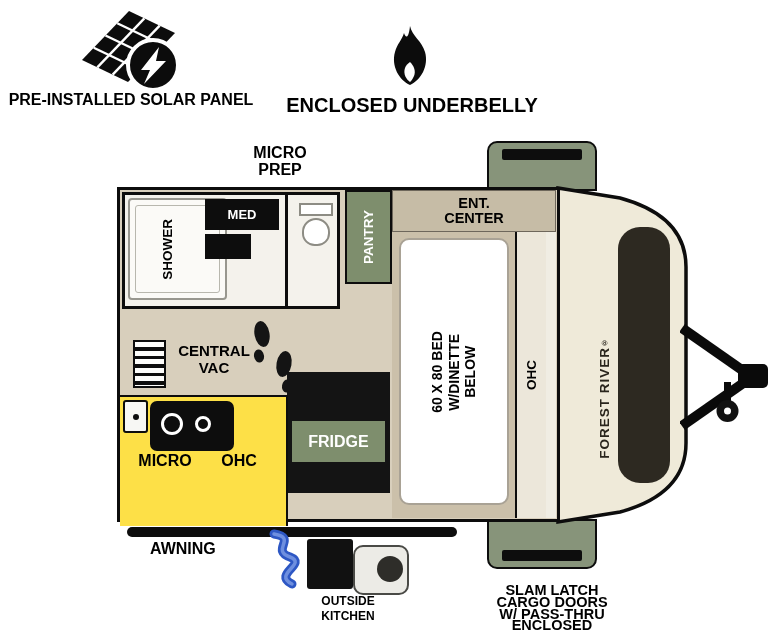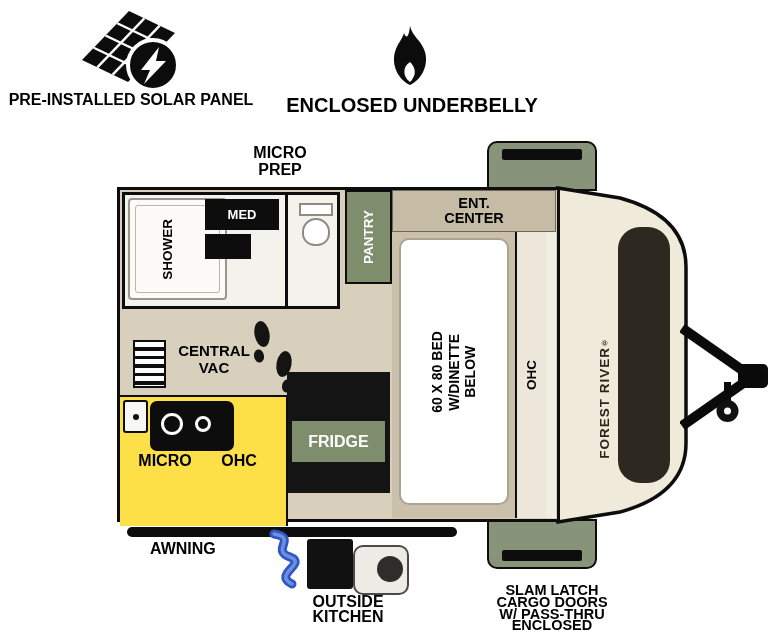--- a/index.html
+++ b/index.html
@@ -74,21 +74,21 @@
   .micro-label { left:8px; top:55px; width:74px; font-size:16px; text-align:center; }
   .ohc-kitchen-label { left:92px; top:55px; width:54px; font-size:16px; text-align:center; }
 
   
   .awning-bar { left:127px; top:527px; width:330px; height:10px; background:#0d0d0d; border-radius:5px; }
   .awning-label { left:150px; top:540px; width:104px; font-size:16px; }
   .hose { left:262px; top:528px; width:52px; height:68px; }
   .ok-box { left:307px; top:539px; width:46px; height:50px; background:#111; border-radius:3px; }
   .ok-tank { left:353px; top:545px; width:56px; height:50px; background:#ecebe6; border:2.5px solid #4a4a46; border-radius:10px; box-sizing:border-box; }
   .tank-burner { right:4px; top:9px; width:26px; height:26px; background:#2e2d29; border-radius:50%; }
-  .outside-kitchen-text { left:292px; top:594px; width:112px; font-size:16px; line-height:15px; }
+  .outside-kitchen-text { left:292px; top:594px; width:112px; font-size:12px; line-height:15px; }
   .cargo-text { left:452px; top:585px; width:200px; font-size:14.5px; line-height:11.8px; }
 </style>
 </head>
 <body>
 
 <div id="stage">
 
   <svg class="abs solar-icon" viewBox="0 0 110 94">
     <polygon points="8,56 55,7 101,29 54,78" fill="#0c0c0c"></polygon>
     <g stroke="#ffffff" stroke-width="2.4">

